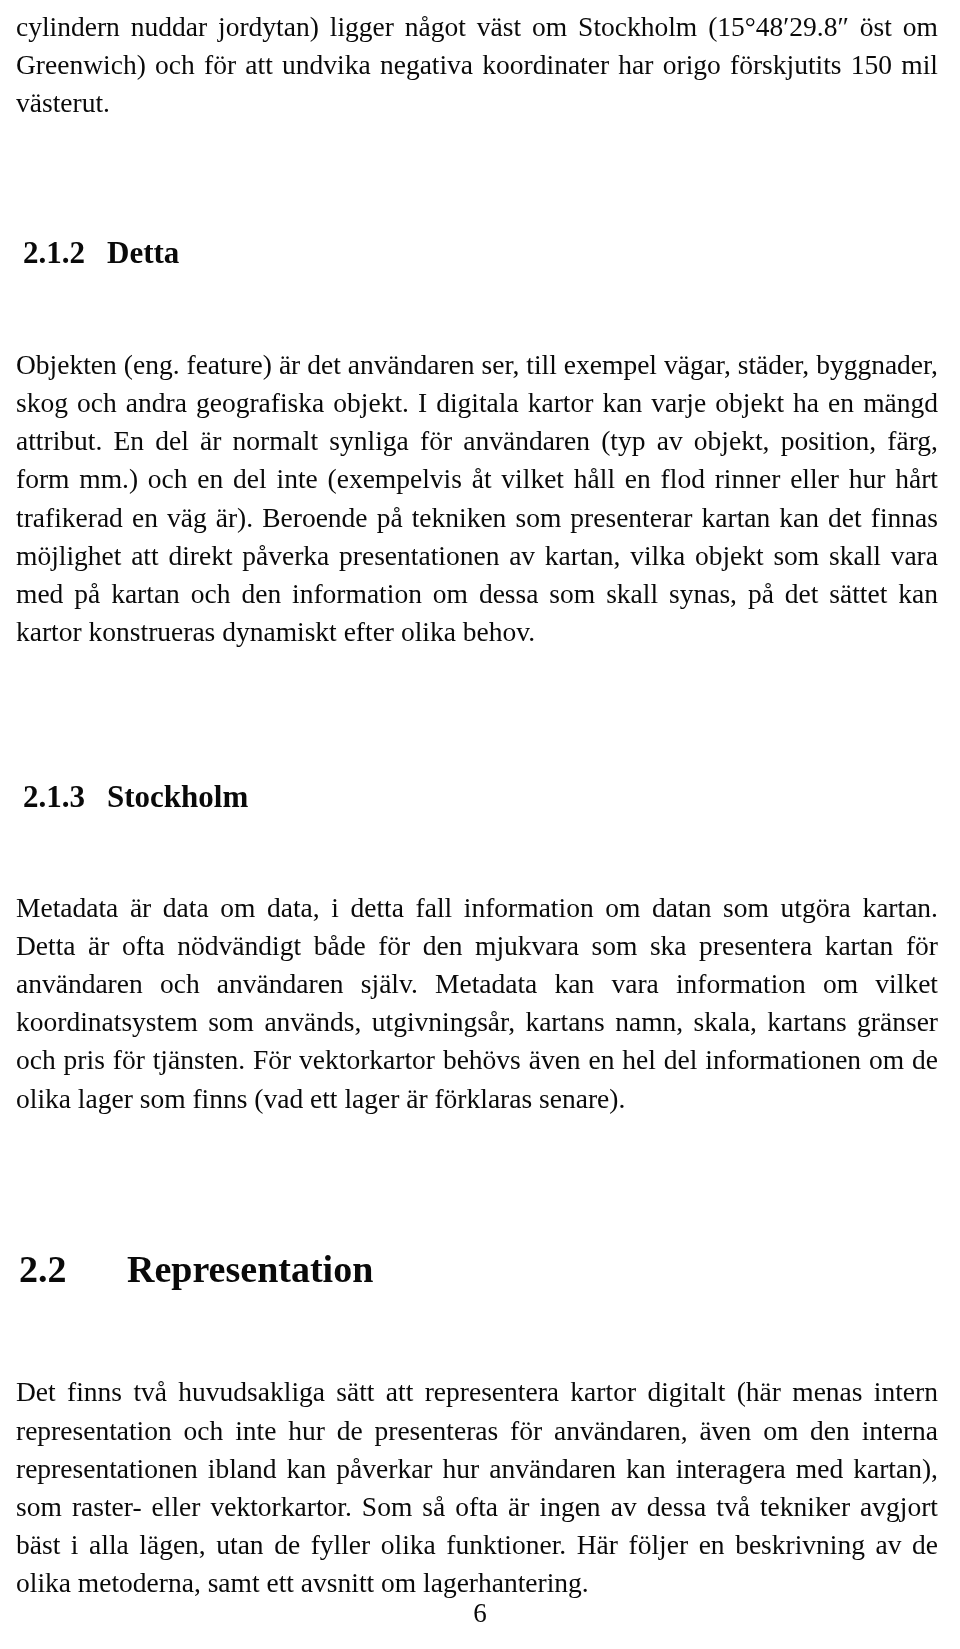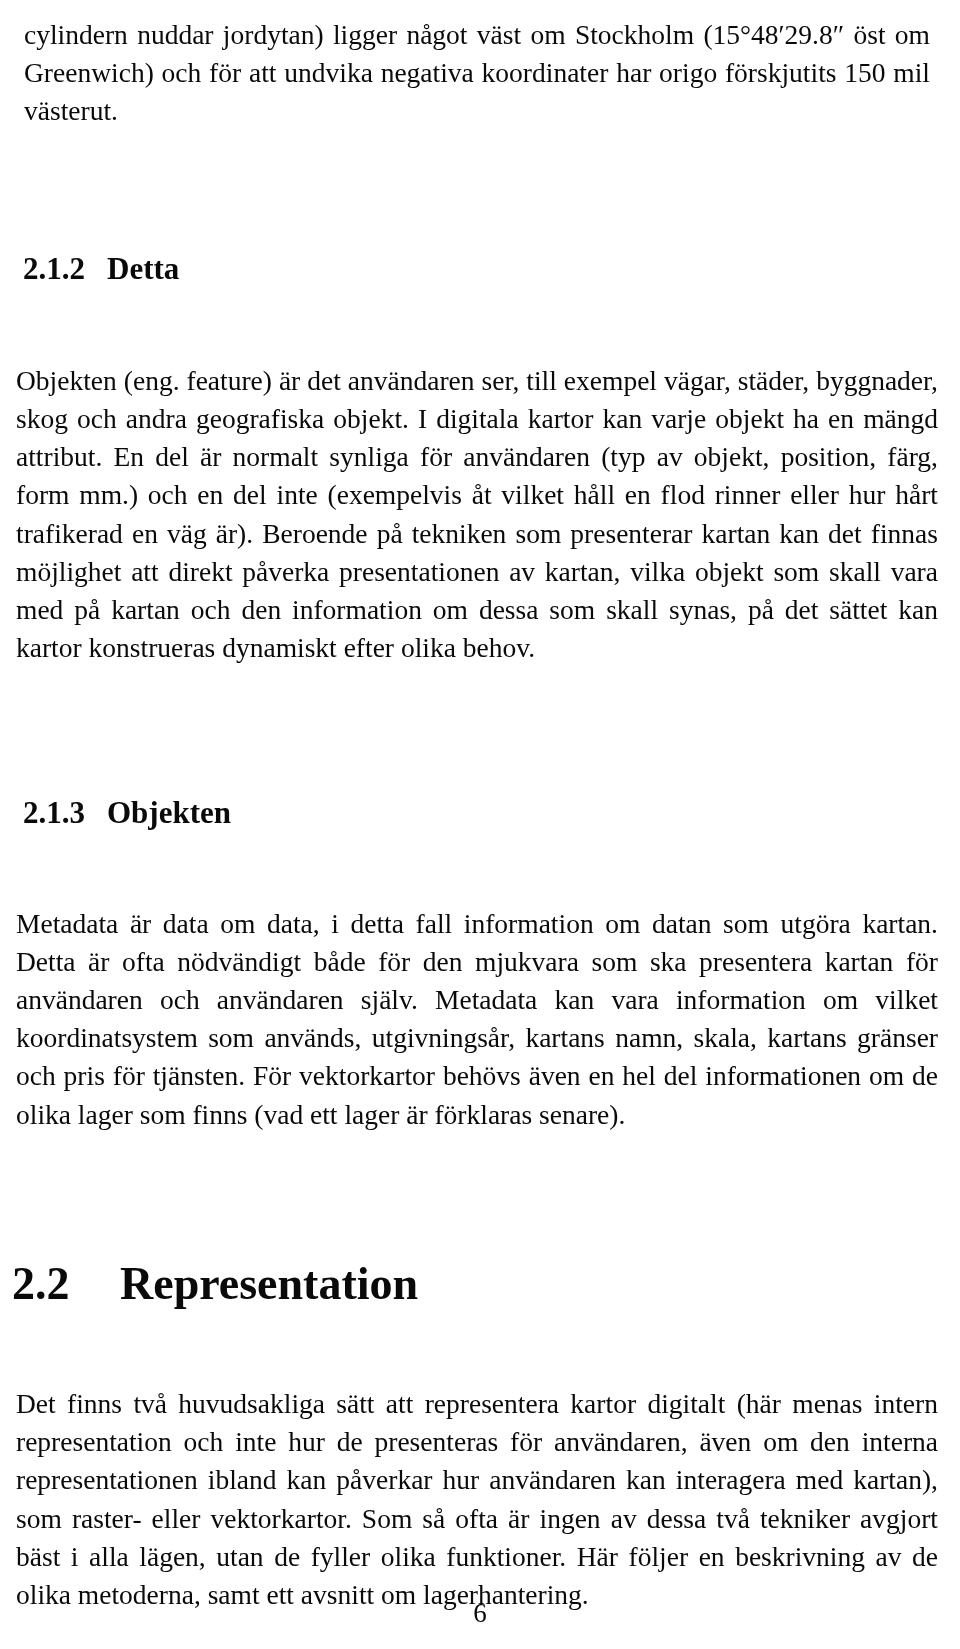--- a/index.html
+++ b/index.html
@@ -25,41 +25,41 @@
   }
   .body-text {
     font-size: 27.5px;
     line-height: 38.2px;
     text-align: justify;
     text-justify: inter-word;
     hyphens: manual;
     margin: 0;
   }
   
-  .para-cont { margin: 16px; }
+  .para-cont { margin: 8px; }
   .para { margin: 8px; text-indent: 0; }
 
   
   .heading-sub {
     font-size: 31px;
     font-weight: bold;
     line-height: 1.2;
     margin: 15px;
     display: flex;
     align-items: baseline;
   }
   .heading-sub .num { display: inline-block; min-width: 84px; }
   .heading-sub .txt { display: inline-block; }
 
   
   .heading-sec {
-    font-size: 46px;
+    font-size: 38px;
     font-weight: bold;
     line-height: 1.2;
-    margin: 4px;
+    margin: 11px;
     display: flex;
     align-items: center;
   }
   .heading-sec .num { display: inline-block; min-width: 108px; }
   .heading-sec .txt { display: inline-block; }
 
   .spacer-top-1 { height: 88px; }
   .spacer-after-h-sub { height: 52px; }
   .spacer-before-h-sub2 { height: 104px; }
   .spacer-after-h-sub2 { height: 50px; }
@@ -92,21 +92,21 @@
   </h3>
 
   <div class="spacer-after-h-sub"></div>
 
   <p class="body-text para">Objekten (eng. feature) är det användaren ser, till exempel vägar, städer, byggnader, skog och andra geografiska objekt. I digitala kartor kan varje objekt ha en mängd attribut. En del är normalt synliga för användaren (typ av objekt, position, färg, form mm.) och en del inte (exempelvis åt vilket håll en flod rinner eller hur hårt trafikerad en väg är). Beroende på tekniken som presenterar kartan kan det finnas möjlighet att direkt påverka presentationen av kartan, vilka objekt som skall vara med på kartan och den information om dessa som skall synas, på det sättet kan kartor konstrueras dynamiskt efter olika behov.</p>
 
   <div class="spacer-before-h-sub2"></div>
 
   <h3 class="heading-sub">
     <span class="num">2.1.3</span>
-    <span class="txt">Objekten</span>
+    <span class="txt">Stockholm</span>
   </h3>
 
   <div class="spacer-after-h-sub2"></div>
 
   <p class="body-text para">Metadata är data om data, i detta fall information om datan som utgöra kartan. Detta är ofta nödvändigt både för den mjukvara som ska presentera kartan för användaren och användaren själv. Metadata kan vara information om vilket koordinatsystem som används, utgivningsår, kartans namn, skala, kartans gränser och pris för tjänsten. För vektorkartor behövs även en hel del informationen om de olika lager som finns (vad ett lager är förklaras senare).</p>
 
   <div class="spacer-before-h-sec"></div>
 
   <h2 class="heading-sec">
     <span class="num">2.2</span>

